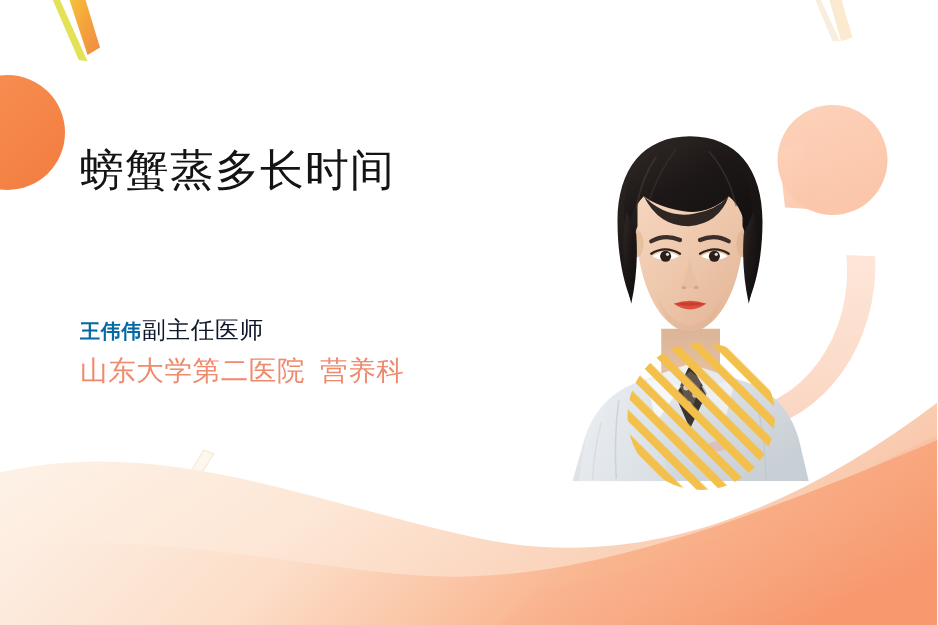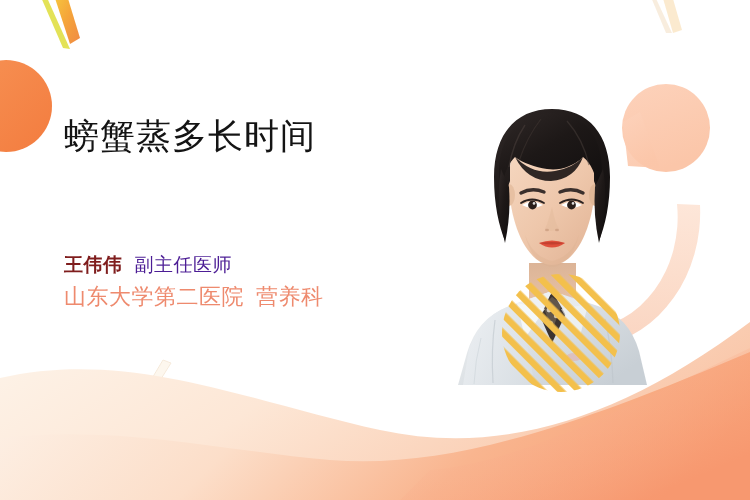--- a/index.html
+++ b/index.html
@@ -6,21 +6,21 @@
     margin: 0;
     padding: 0;
     background: #ffffff;
   }
   #card {
     position: relative;
     width: 750px;
     height: 500px;
     overflow: hidden;
     background: #ffffff;
-    font-family: Liberation Serif, serif;
+    font-family: Liberation Sans, sans-serif;
   }
   .layer {
     position: absolute;
     top: 0; left: 0;
     width: 750px;
     height: 500px;
     pointer-events: none;
   }
   
   #deco-bg { z-index: 1; }
@@ -53,31 +53,30 @@
     font-weight: 400;
     white-space: nowrap;
     margin: 0;
   }
   #byline {
     margin-top: 87px;
     white-space: nowrap;
     line-height: 31px;
   }
   .name {
-    font-size: 19px;
+    font-size: 16px;
     font-weight: 700;
-    color: #7f1d1d;
+    color: #0369a1;
     letter-spacing: 0.5px;
   }
   .role {
     font-size: 19px;
     font-weight: 400;
-    color: #4c1d95;
+    color: #0f172a;
     letter-spacing: 0.5px;
-    margin-left: 12px;
   }
   .affil {
     display: block;
     font-size: 22px;
     font-weight: 400;
     color: #ee8a6e;
     letter-spacing: 0.5px;
   }
   .affil .dept { margin-left: 12px; }
 </style>

